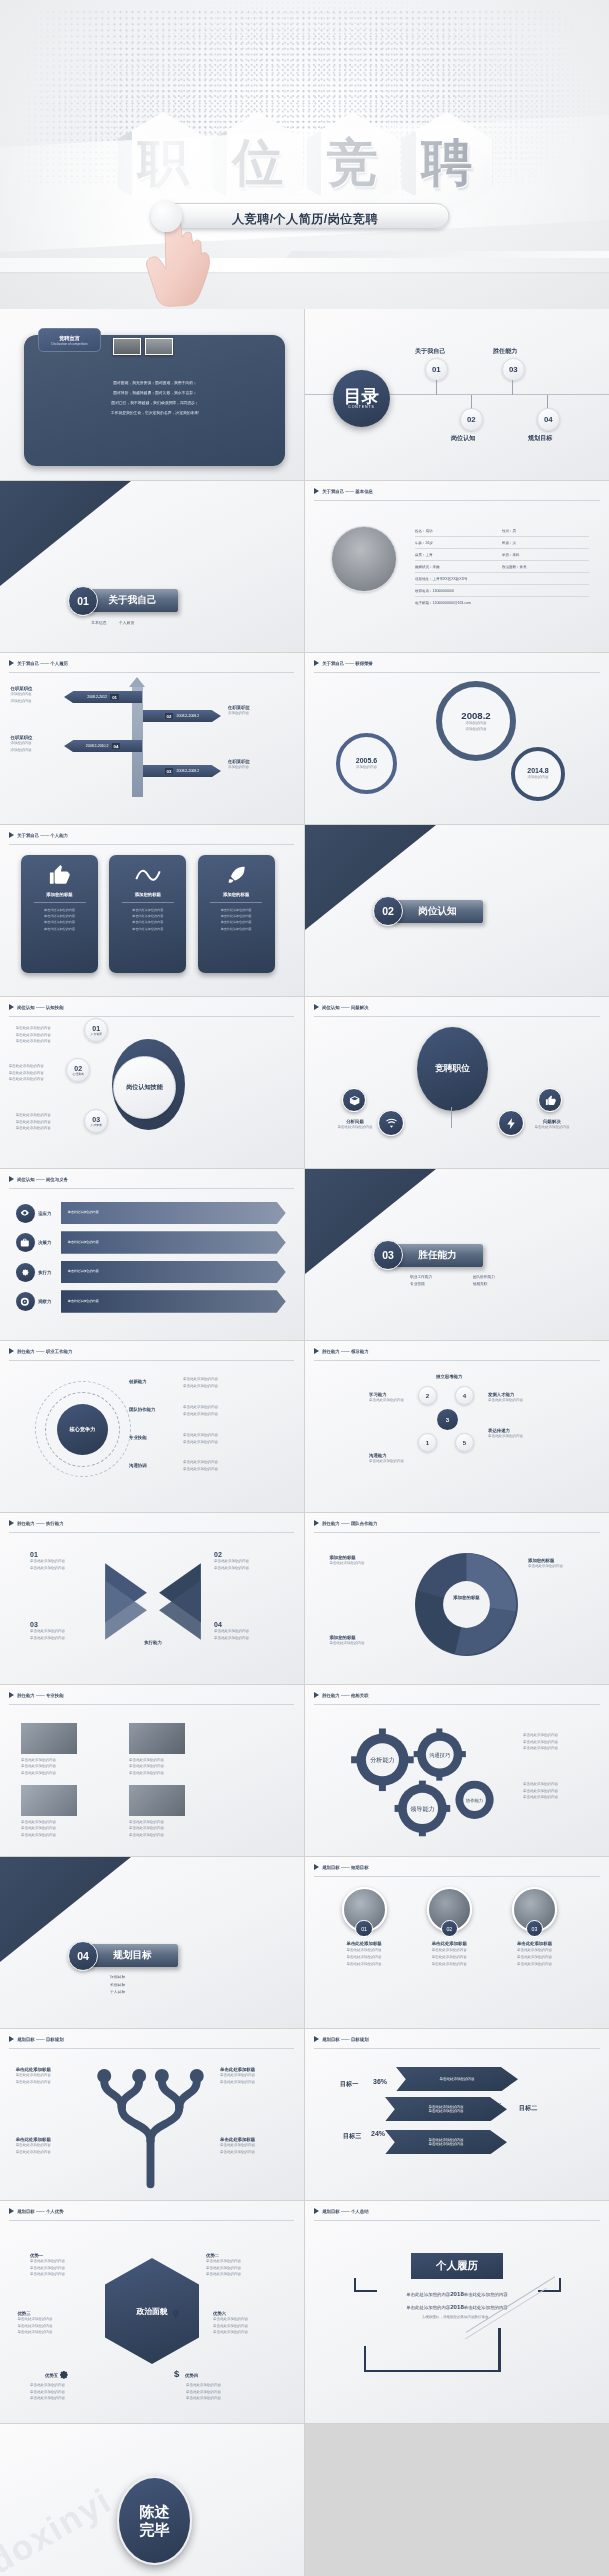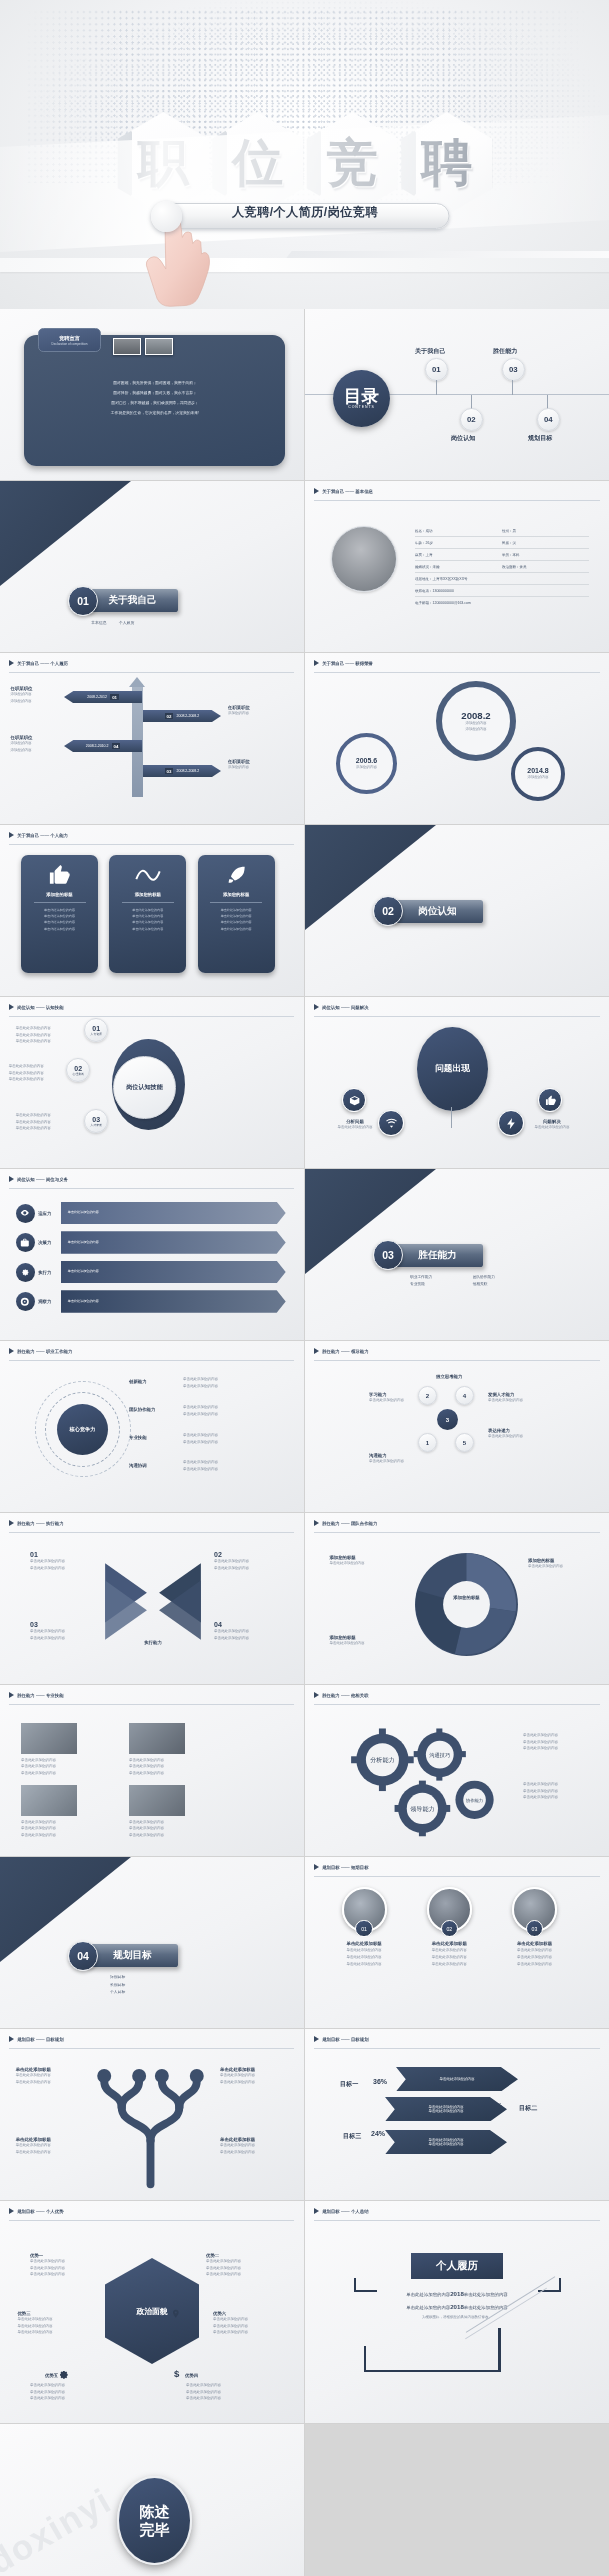--- a/index.html
+++ b/index.html
@@ -40,21 +40,21 @@
     font-family:"DejaVu Sans","Liberation Sans",sans-serif;}
   .hex::before{content:"";position:absolute;left:-11.3px;top:8.7px;width:26px;height:85px;
     background:linear-gradient(120deg,#e3e6ea,#cfd4da);
     clip-path:polygon(60% 0%,100% 14%,100% 86%,60% 100%,0% 74%,0% 26%);z-index:-1;}
 
   .subtitle-pill{position:absolute;left:50%;transform:translateX(-50%);top:203px;
     width:289px;height:26px;border-radius:14px;
     background:linear-gradient(180deg,#ffffff 0%,#f4f5f6 48%,#dfe1e4 100%);
     border:0.9px solid #cfd3d8;
     box-shadow:0 1.7px 3.5px rgba(90,100,115,.28), inset 0 0.9px 0 #fff;
-    display:flex;align-items:flex-start;justify-content:center;}
+    display:flex;align-items:flex-end;justify-content:center;}
   .subtitle-pill span{font-size:12.2px;font-weight:bold;color:#2f3c50;letter-spacing:0.4px;}
 
   .hand{position:absolute;left:144px;top:206px;width:75px;height:103px;z-index:5;}
   .finger-circle{position:absolute;left:151px;top:201px;width:31px;height:31px;border-radius:50%;
     background:radial-gradient(circle at 35% 30%,#ffffff,#e5e7ea);
     box-shadow:0 1.7px 4.4px rgba(80,90,105,.35);z-index:6;}
 
   .reporter{position:absolute;left:0;right:0;top:277px;text-align:center;
     font-size:9.6px;font-weight:bold;color:#30405a;letter-spacing:0.9px;z-index:7;}
   .hero-band{position:absolute;left:0;right:0;top:258px;height:14px;
@@ -406,21 +406,21 @@
   </div>
 
   <div class="slide">
     <div class="dots"></div>
     <div class="s-head">
         <span class="tri"></span>
         <b>岗位认知 —— 问题解决</b>
       </div>
     <div class="s-rule"></div>
     <div class="circ navy flex-c" style="left:112px;top:30px;width:71px;height:84px;border-radius:50%;box-shadow:0 2.6px 6.1px rgba(0,0,0,.3);">
-        <b style="font-size:8.7px;">问题出现</b>
+        <b style="font-size:8.7px;">竞聘职位</b>
       </div>
     <div style="position:absolute;left:146px;top:110px;width:0.9px;height:21px;background:#9aa5b3;"></div>
     <div class="circ navy flex-c" style="left:37px;top:91px;width:24.4px;height:24.4px;border:1.7px solid #fff;box-shadow:0 1.7px 3.5px rgba(0,0,0,.3);">
         <svg width="11.3" height="11.3" viewBox="0 0 24 24" fill="#fff">
           <path d="M12 2 2 7v10l10 5 10-5V7L12 2zm0 2.2 7.3 3.6L12 11.4 4.7 7.8 12 4.2z"></path>
         </svg>
       </div>
     <div style="position:absolute;left:28px;top:122px;text-align:center;width:44px;"><b class="lbl">分析问题</b><div class="ph">单击此处添加您的内容</div></div>
     <div class="circ navy flex-c" style="left:73px;top:113px;width:26px;height:26px;border:1.7px solid #fff;box-shadow:0 1.7px 3.5px rgba(0,0,0,.3);">
         <svg width="13" height="13" viewBox="0 0 24 24" fill="#fff">

